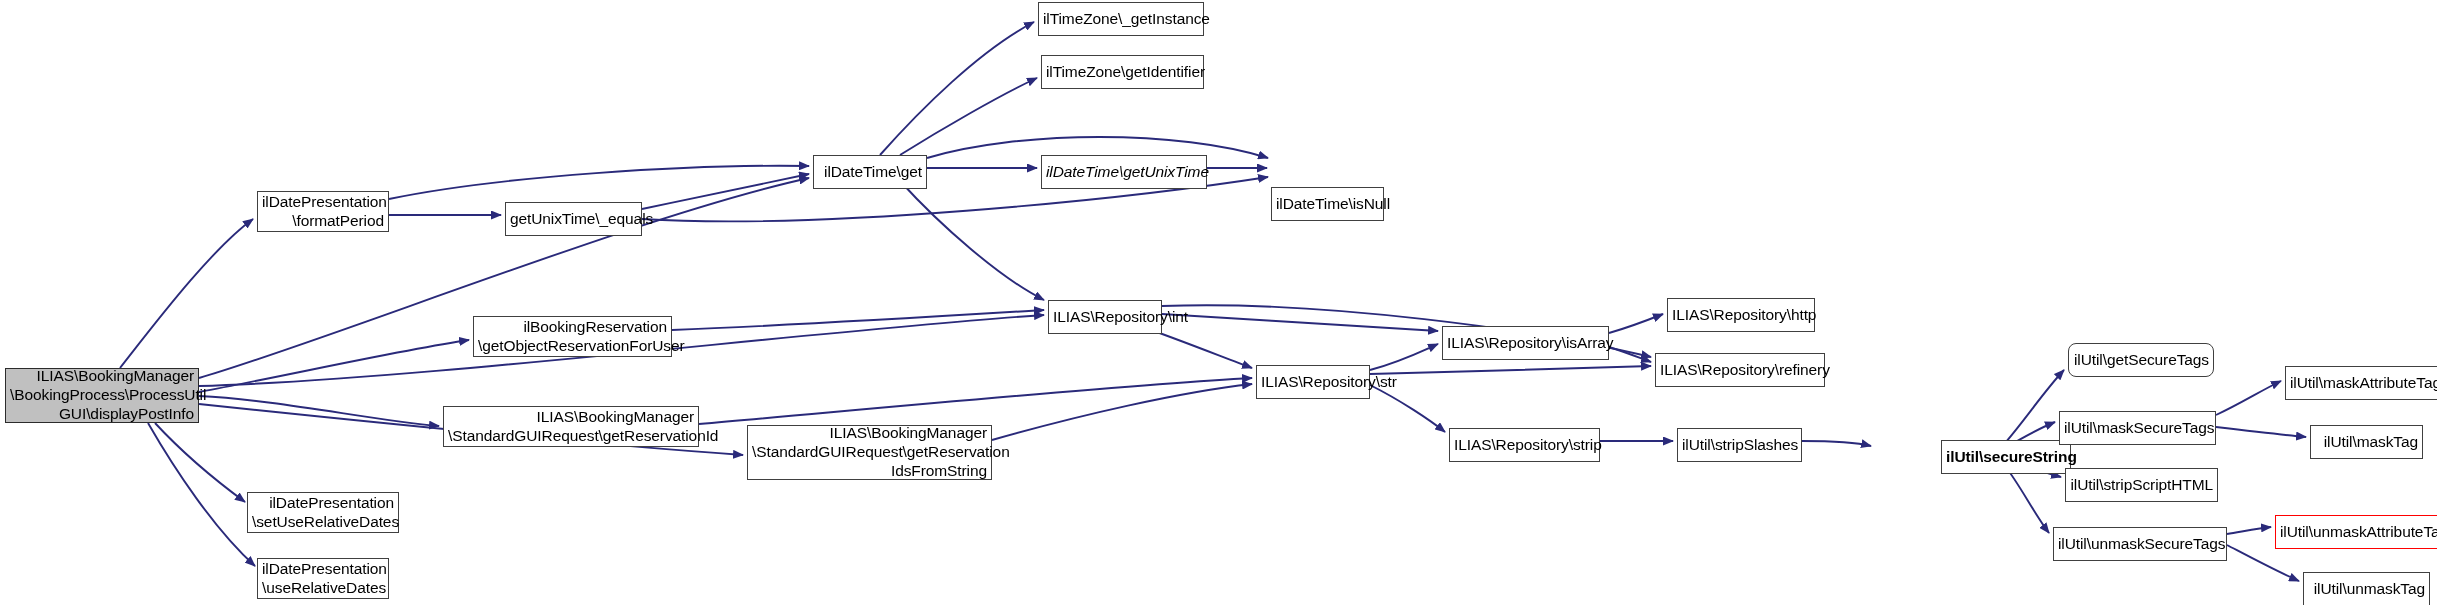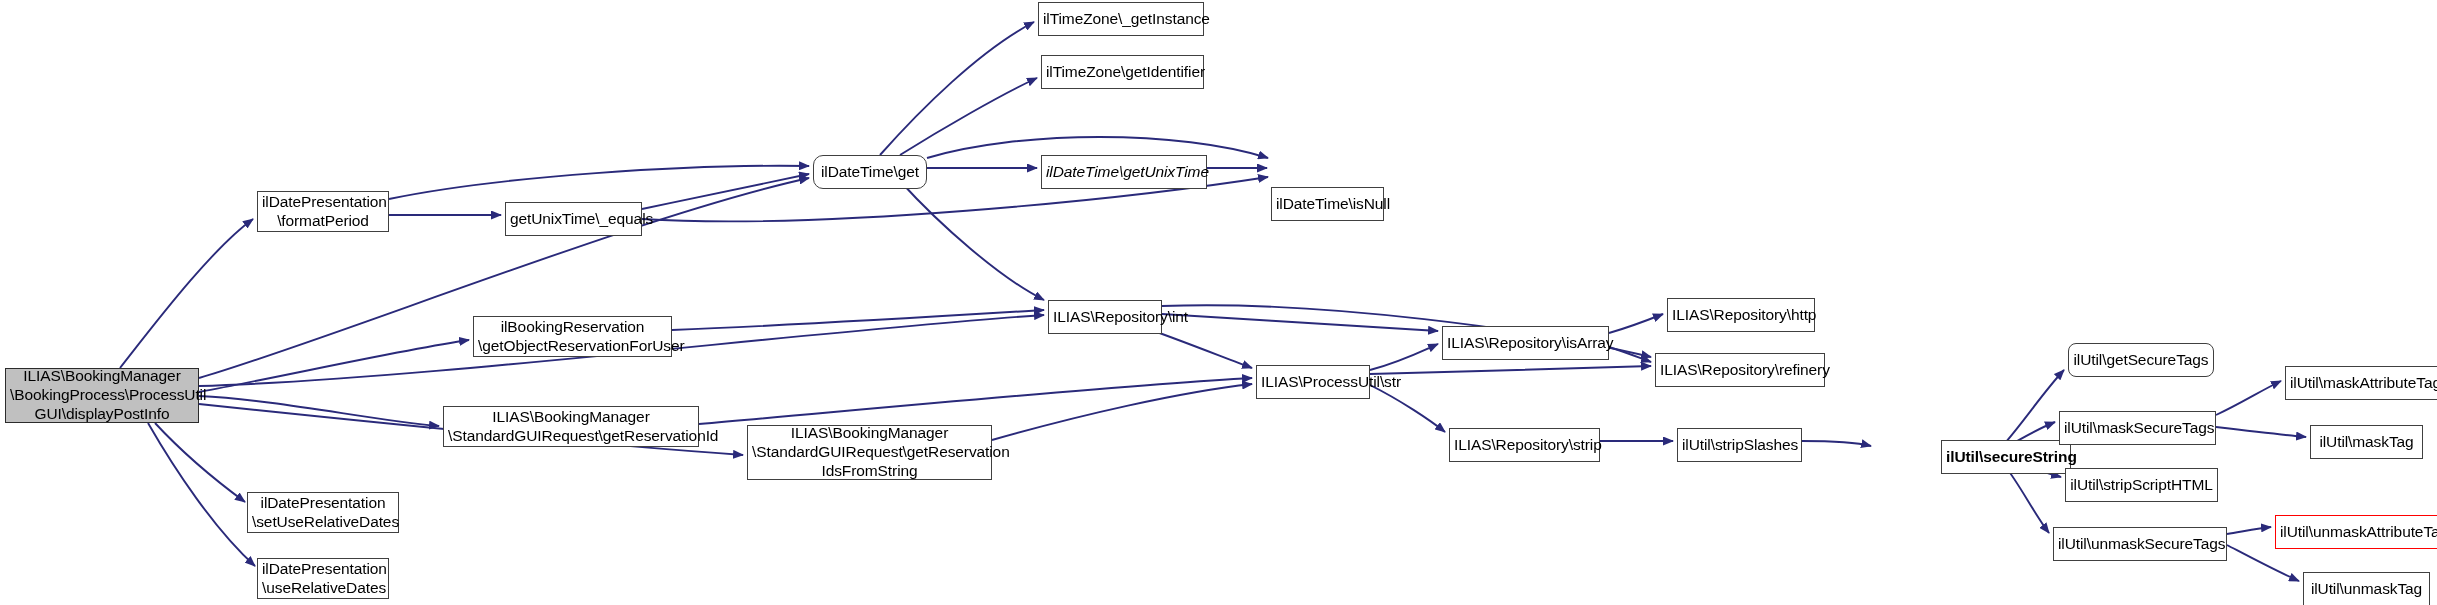--- a/index.html
+++ b/index.html
@@ -22,21 +22,21 @@
     width: 2437px;
     height: 605px;
     pointer-events: none;
   }
   .gnode {
     position: absolute;
     box-sizing: border-box;
     display: flex;
     align-items: center;
     justify-content: center;
-    text-align: center;
+    text-align: right;
     border: 1px solid #404040;
     background: #ffffff;
     color: #000000;
     font-size: 15.5px;
     line-height: 1.22;
     letter-spacing: -0.1px;
     white-space: pre-line;
     padding: 16px 4px;
     z-index: 2;
   }
@@ -105,38 +105,38 @@
         <path d="M 2227,545 C 2250,557 2278,572 2299,581" fill="none" stroke="#2a2a7a" stroke-width="1.9" marker-end="url(#ah)"></path>
       </g>
   </svg>
   <div id="nodes-group">
       <div class="gnode root" style="left: 5px; top: 368px; width: 194px; height: 55px;"><span class="lbl">ILIAS\BookingManager
 \BookingProcess\ProcessUtil
 GUI\displayPostInfo</span></div>
       <div class="gnode" style="left: 257px; top: 191px; width: 132px; height: 41px;"><span class="lbl">ilDatePresentation
 \formatPeriod</span></div>
       <div class="gnode" style="left: 505px; top: 202px; width: 137px; height: 26px;"><span class="lbl">getUnixTime\_equals</span></div>
-      <div class="gnode" style="left: 813px; top: 155px; width: 114px; height: 26px; border-radius: 10px;"><span class="lbl">ilDateTime\get</span></div>
+      <div class="gnode" style="left: 813px; top: 155px; width: 114px; height: 26px;"><span class="lbl">ilDateTime\get</span></div>
       <div class="gnode" style="left: 1038px; top: 2px; width: 166px; height: 26px;"><span class="lbl">ilTimeZone\_getInstance</span></div>
       <div class="gnode" style="left: 1041px; top: 55px; width: 163px; height: 26px;"><span class="lbl">ilTimeZone\getIdentifier</span></div>
       <div class="gnode" style="left: 1041px; top: 155px; width: 166px; height: 26px; font-style: italic;"><span class="lbl">ilDateTime\getUnixTime</span></div>
       <div class="gnode" style="left: 1271px; top: 155px; width: 113px; height: 26px; margin-top: 32px;"><span class="lbl">ilDateTime\isNull</span></div>
       <div class="gnode" style="left: 473px; top: 316px; width: 199px; height: 41px;"><span class="lbl">ilBookingReservation
 \getObjectReservationForUser</span></div>
       <div class="gnode" style="left: 443px; top: 406px; width: 256px; height: 41px;"><span class="lbl">ILIAS\BookingManager
 \StandardGUIRequest\getReservationId</span></div>
       <div class="gnode" style="left: 747px; top: 425px; width: 245px; height: 55px;"><span class="lbl">ILIAS\BookingManager
 \StandardGUIRequest\getReservation
 IdsFromString</span></div>
       <div class="gnode" style="left: 247px; top: 492px; width: 152px; height: 41px;"><span class="lbl">ilDatePresentation
 \setUseRelativeDates</span></div>
       <div class="gnode" style="left: 257px; top: 558px; width: 132px; height: 41px;"><span class="lbl">ilDatePresentation
 \useRelativeDates</span></div>
       <div class="gnode" style="left: 1048px; top: 300px; width: 114px; height: 26px;"><span class="lbl">ILIAS\Repository\int</span></div>
-      <div class="gnode" style="left: 1256px; top: 365px; width: 114px; height: 26px;"><span class="lbl">ILIAS\ProcessUtil\str</span></div>
+      <div class="gnode" style="left: 1256px; top: 365px; width: 114px; height: 26px;"><span class="lbl">ILIAS\Repository\str</span></div>
       <div class="gnode" style="left: 1442px; top: 326px; width: 167px; height: 26px;"><span class="lbl">ILIAS\Repository\isArray</span></div>
       <div class="gnode" style="left: 1449px; top: 428px; width: 151px; height: 26px;"><span class="lbl">ILIAS\Repository\strip</span></div>
       <div class="gnode" style="left: 1667px; top: 298px; width: 148px; height: 26px;"><span class="lbl">ILIAS\Repository\http</span></div>
       <div class="gnode" style="left: 1655px; top: 353px; width: 170px; height: 26px;"><span class="lbl">ILIAS\Repository\refinery</span></div>
       <div class="gnode" style="left: 1677px; top: 428px; width: 125px; height: 26px;"><span class="lbl">ilUtil\stripSlashes</span></div>
       <div class="gnode" style="left: 1941px; top: 440px; width: 130px; height: 29px; font-weight: bold;"><span class="lbl">ilUtil\secureString</span></div>
       <div class="gnode" style="left: 2068px; top: 343px; width: 146px; height: 26px; border-radius: 8px;"><span class="lbl">ilUtil\getSecureTags</span></div>
       <div class="gnode" style="left: 2059px; top: 411px; width: 157px; height: 26px;"><span class="lbl">ilUtil\maskSecureTags</span></div>
       <div class="gnode" style="left: 2065px; top: 468px; width: 153px; height: 26px;"><span class="lbl">ilUtil\stripScriptHTML</span></div>
       <div class="gnode" style="left: 2053px; top: 527px; width: 174px; height: 26px;"><span class="lbl">ilUtil\unmaskSecureTags</span></div>

